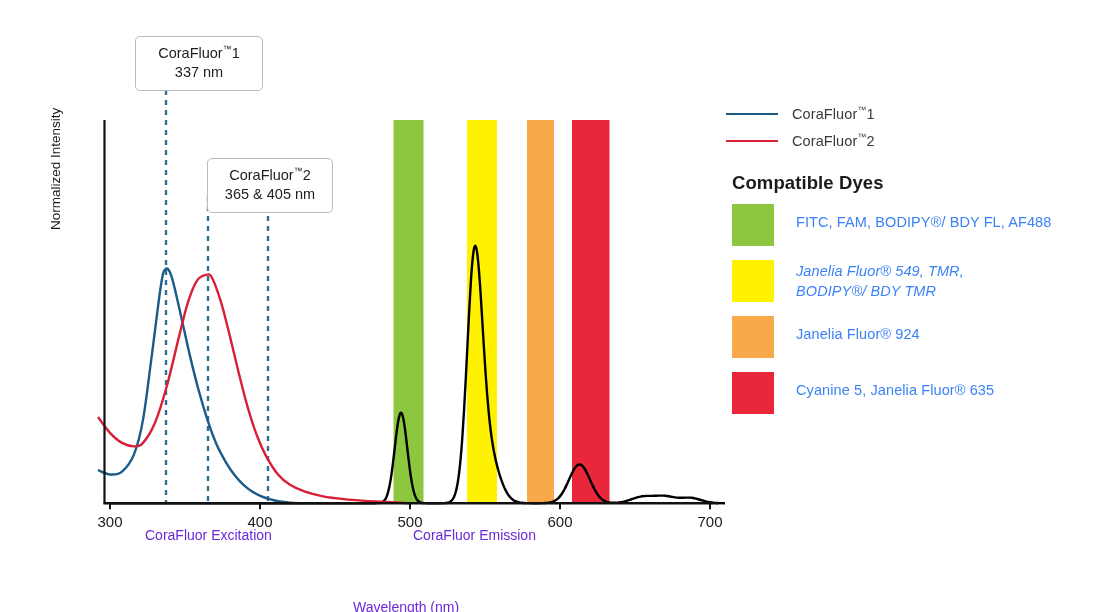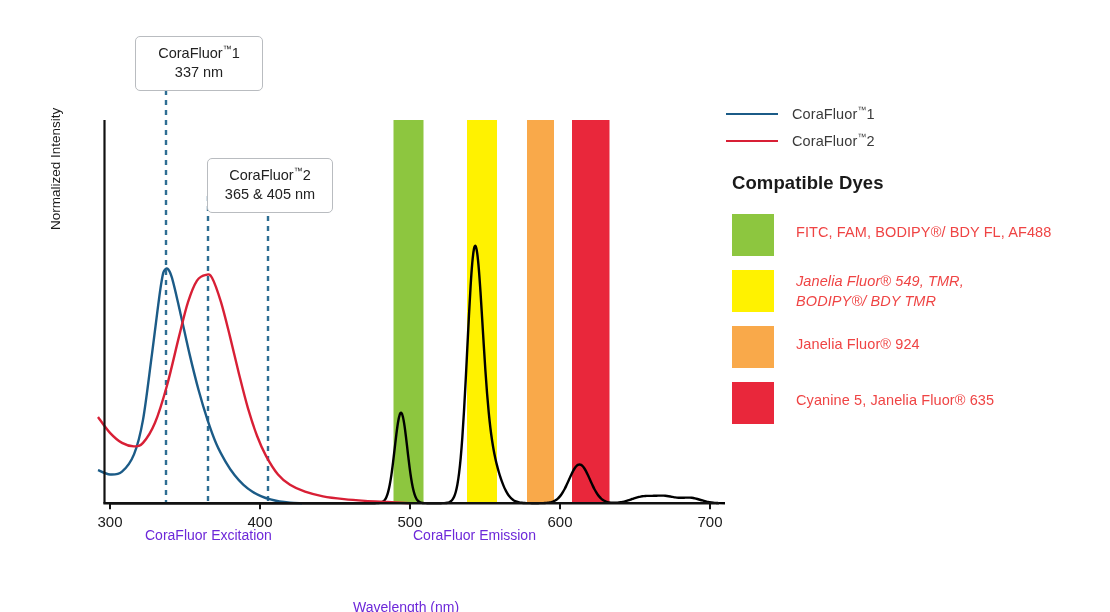--- a/index.html
+++ b/index.html
@@ -5,24 +5,24 @@
   html,body{margin:0;padding:0;}
   body{width:1110px;height:612px;background:#ffffff;font-family:"Liberation Sans",sans-serif;overflow:hidden;position:relative;}
   .root{position:absolute;inset:0;}
   svg{display:block;}
   .plot-wrap{position:absolute;left:0;top:0;width:730px;height:436px;}
   .legend{position:absolute;left:726px;top:100px;width:384px;}
   .leg-row{display:flex;align-items:center;height:27px;}
   .leg-line{width:52px;height:0;border-top-width:2.5px;border-top-style:solid;margin-right:14px;flex:0 0 52px;}
   .leg-label{font-size:14.5px;color:#3a3a3a;letter-spacing:.1px;}
   .leg-label sup{font-size:9px;vertical-align:super;}
-  .dyes-title{font-size:18.5px;color:#1a1a1a;font-weight:700;margin:18px 0 20px 6px;letter-spacing:.1px;}
+  .dyes-title{font-size:18.5px;color:#1a1a1a;font-weight:700;margin:18px 0 10px 6px;letter-spacing:.1px;}
   .dye-row{display:flex;align-items:flex-start;margin-bottom:14px;}
   .dye-sw{width:42px;height:42px;flex:0 0 42px;margin-right:22px;margin-left:6px;}
-  .dye-label{font-size:14.5px;color:#ef4444;line-height:1.35;padding-top:9px;letter-spacing:.1px;}
+  .dye-label{font-size:14.5px;color:#3b82f6;line-height:1.35;padding-top:9px;letter-spacing:.1px;}
   .dye-label.two{padding-top:2px;font-style:italic;}
   .callout{position:absolute;border:1px solid #b9bcc0;border-radius:5px;background:#fff;text-align:center;
            font-size:14.5px;color:#222;line-height:1.3;padding:7px 12px 8px;box-sizing:border-box;}
   .callout sup{font-size:9px;vertical-align:super;}
   .axlabel{position:absolute;font-size:14px;color:#6d28d9;}
   .ylabel{position:absolute;left:48px;top:230px;width:180px;transform:rotate(-90deg);transform-origin:0 0;
           font-size:13.5px;color:#1a1a1a;text-align:left;}
   .tick{font-size:15px;fill:#1a1a1a;}
 </style>
 </head>

